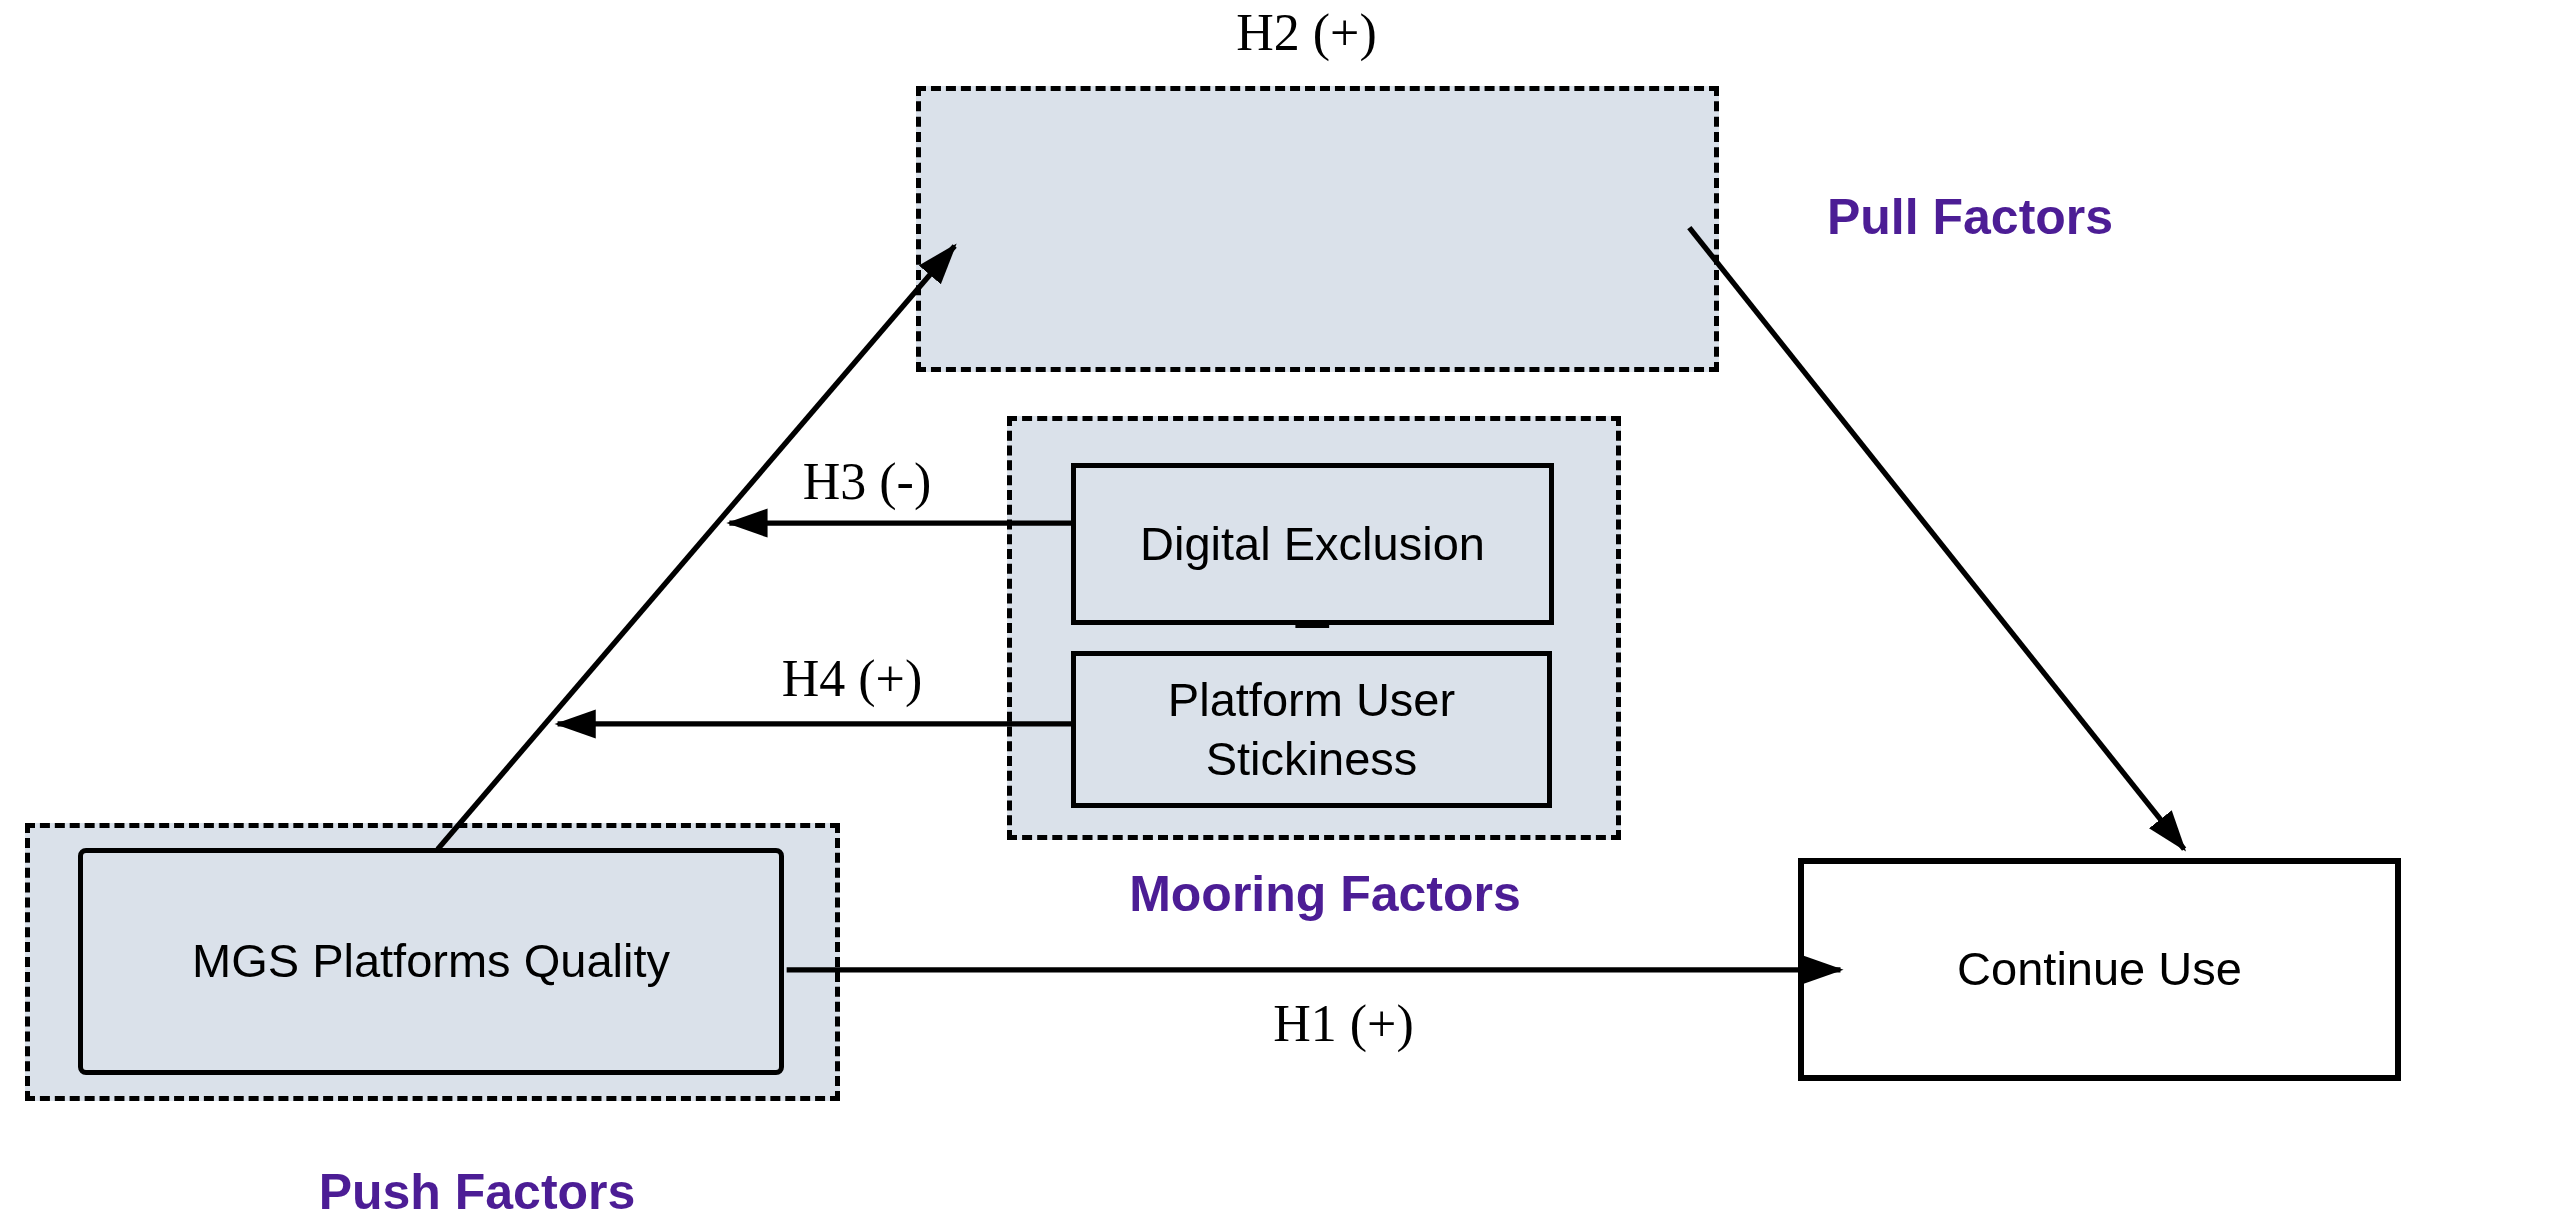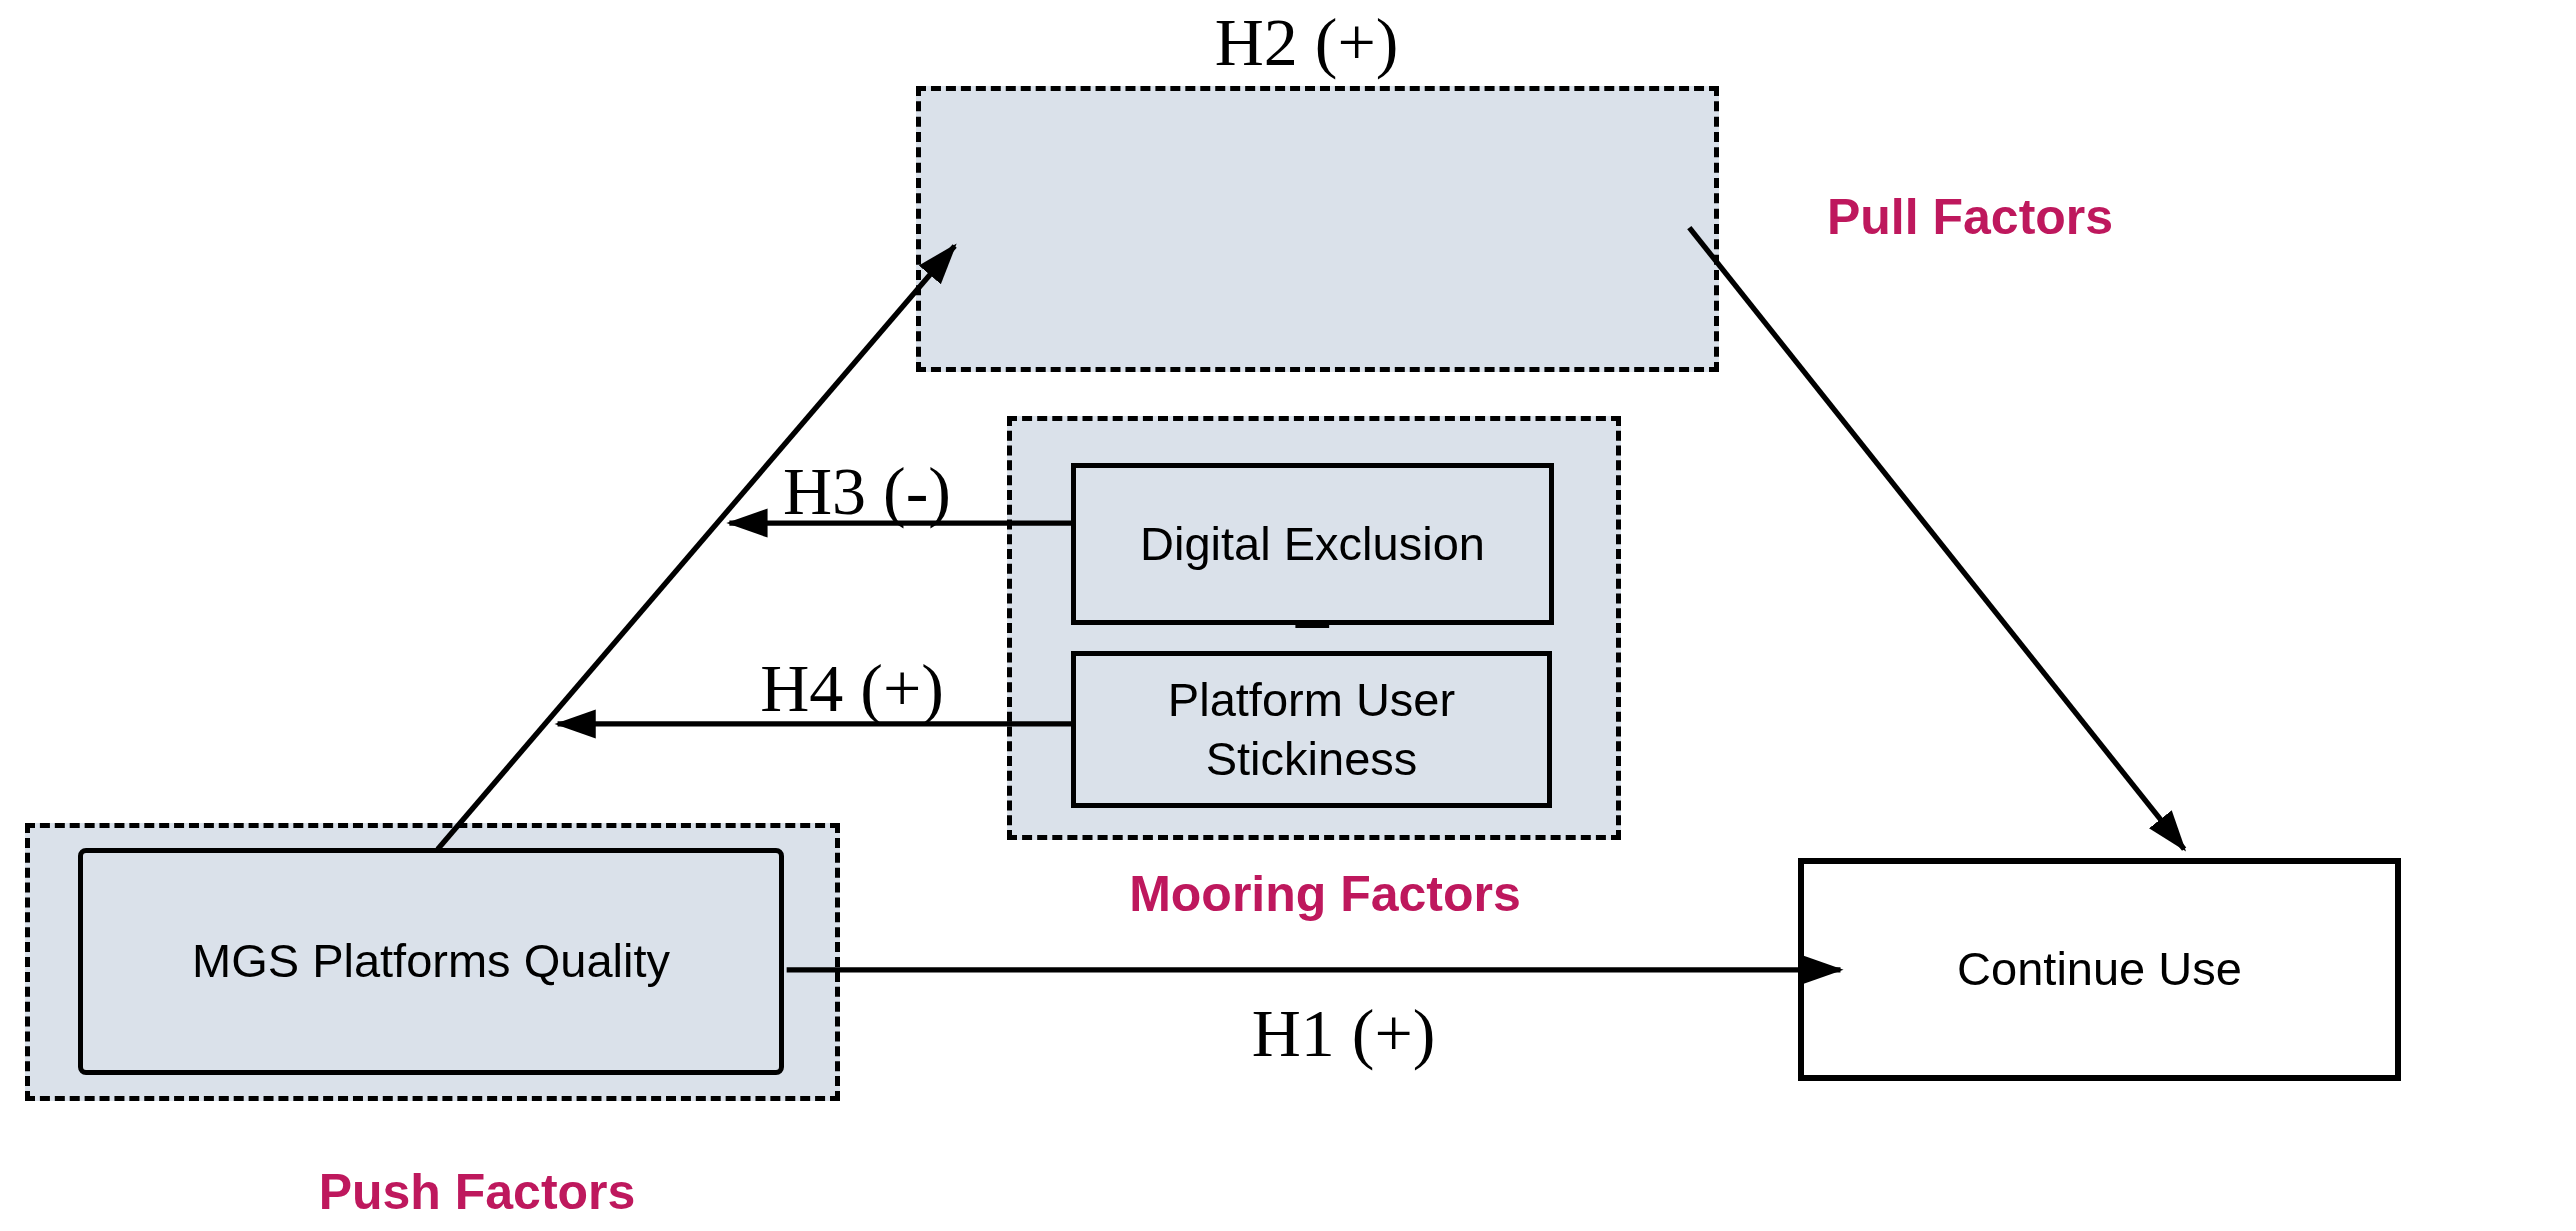--- a/index.html
+++ b/index.html
@@ -25,28 +25,28 @@
     box-sizing:border-box;
     display:flex;align-items:center;justify-content:center;
     text-align:center;
     font-size:47px;color:#000;
     line-height:1.25;
   }
   .node.white{background:#ffffff;}
   
   .group-label{
     position:absolute;
-    font-weight:700;font-size:50px;color:#be185d;
+    font-weight:700;font-size:50px;color:#4c1d95;
     text-align:center;white-space:nowrap;
   }
   
   .hypo-label{
     position:absolute;
     font-family:"Liberation Serif", serif;
-    font-size:68px;color:#000;
+    font-size:52px;color:#000;
     text-align:center;white-space:nowrap;
   }
   .underscore-mark{
     position:absolute;left:0;right:0;bottom:23px;
     height:0;line-height:0;
     text-align:center;
     font-size:58px;overflow:visible;
   }
   svg.arrows{position:absolute;left:0;top:0;z-index:5;}
   .zgroup{z-index:1;}

